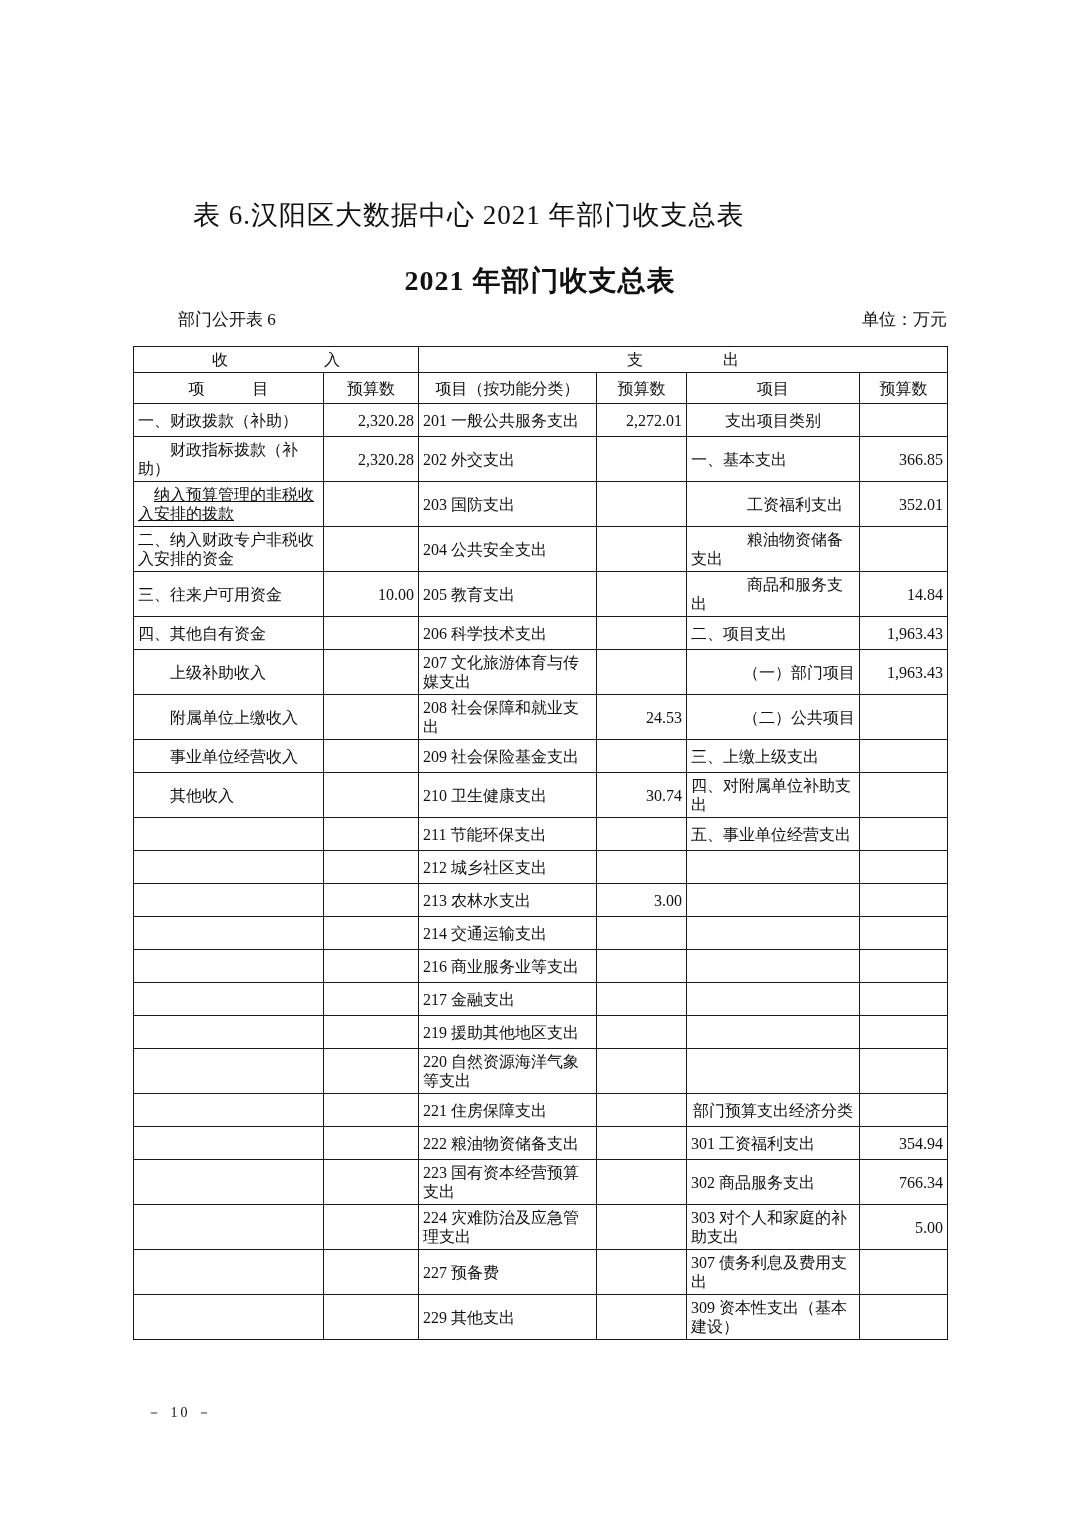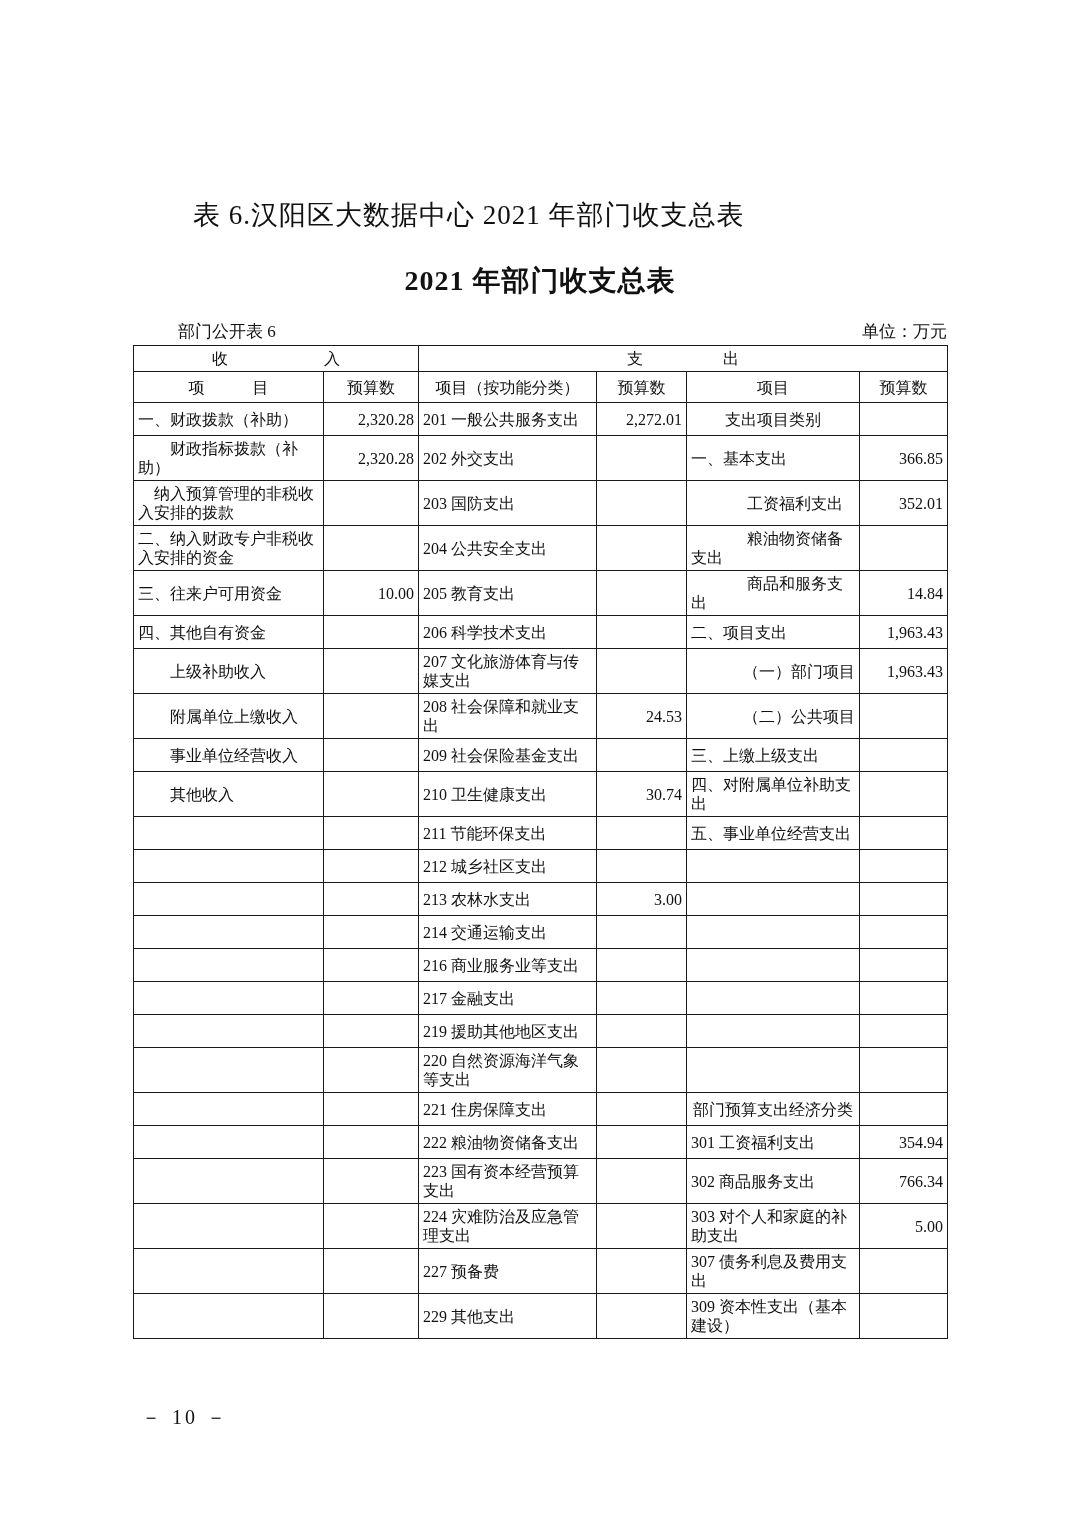--- a/index.html
+++ b/index.html
@@ -13,45 +13,45 @@
   .doc-title {
     margin:0; padding-top:197px; margin-left:60px;
     font-size:27px; font-weight:normal; letter-spacing:1px; white-space:nowrap;
   }
   .doc-subtitle {
     margin:29px 0 0 0; text-align:center;
     font-size:28px; font-weight:bold; letter-spacing:1px;
   }
   .meta-row {
     display:flex; justify-content:space-between; align-items:flex-end;
-    margin-top:22px; font-size:17px; line-height:20px;
+    margin-top:10px; font-size:17px; line-height:20px;
   }
   .meta-row .tbl-label { padding-left:45px; }
   table.budget {
-    margin-top:3px; width:814px; border-collapse:collapse; table-layout:fixed;
+    margin-top:16px; width:814px; border-collapse:collapse; table-layout:fixed;
   }
   table.budget th, table.budget td {
     border:1px solid #1a1a1a; font-weight:normal;
     font-size:16px; line-height:19px; padding:3px 4px;
     vertical-align:middle; overflow:hidden; word-break:break-all;
   }
   thead th { text-align:center; font-size:17px; }
   tr.hdr-a { height:26px; }
   tr.hdr-b { height:31px; }
   tbody tr { height:33px; }
   td.num { text-align:right; padding-right:3px; }
   td.c { text-align:center; }
   td.r { text-align:right; padding-right:4px; }
-  td.i1 { text-indent:16px; }
+  td.i1 { text-indent:16px;text-decoration:underline; }
   td.i2 { text-indent:32px; }
   td.i3 { text-indent:56px; }
   td.b { vertical-align:bottom; }
   .page-number {
-    position:absolute; left:141px; top:1404px;
-    font-size:20px; letter-spacing:3px;
+    position:absolute; left:147px; top:1404px;
+    font-size:14px; letter-spacing:3px;
   }
 </style>
 </head>
 <body>
 
 <div class="page">
   <div class="content">
     <h1 class="doc-title">表 6.汉阳区大数据中心 2021 年部门收支总表</h1>
     <h2 class="doc-subtitle">2021 年部门收支总表</h2>
     <div class="meta-row">

